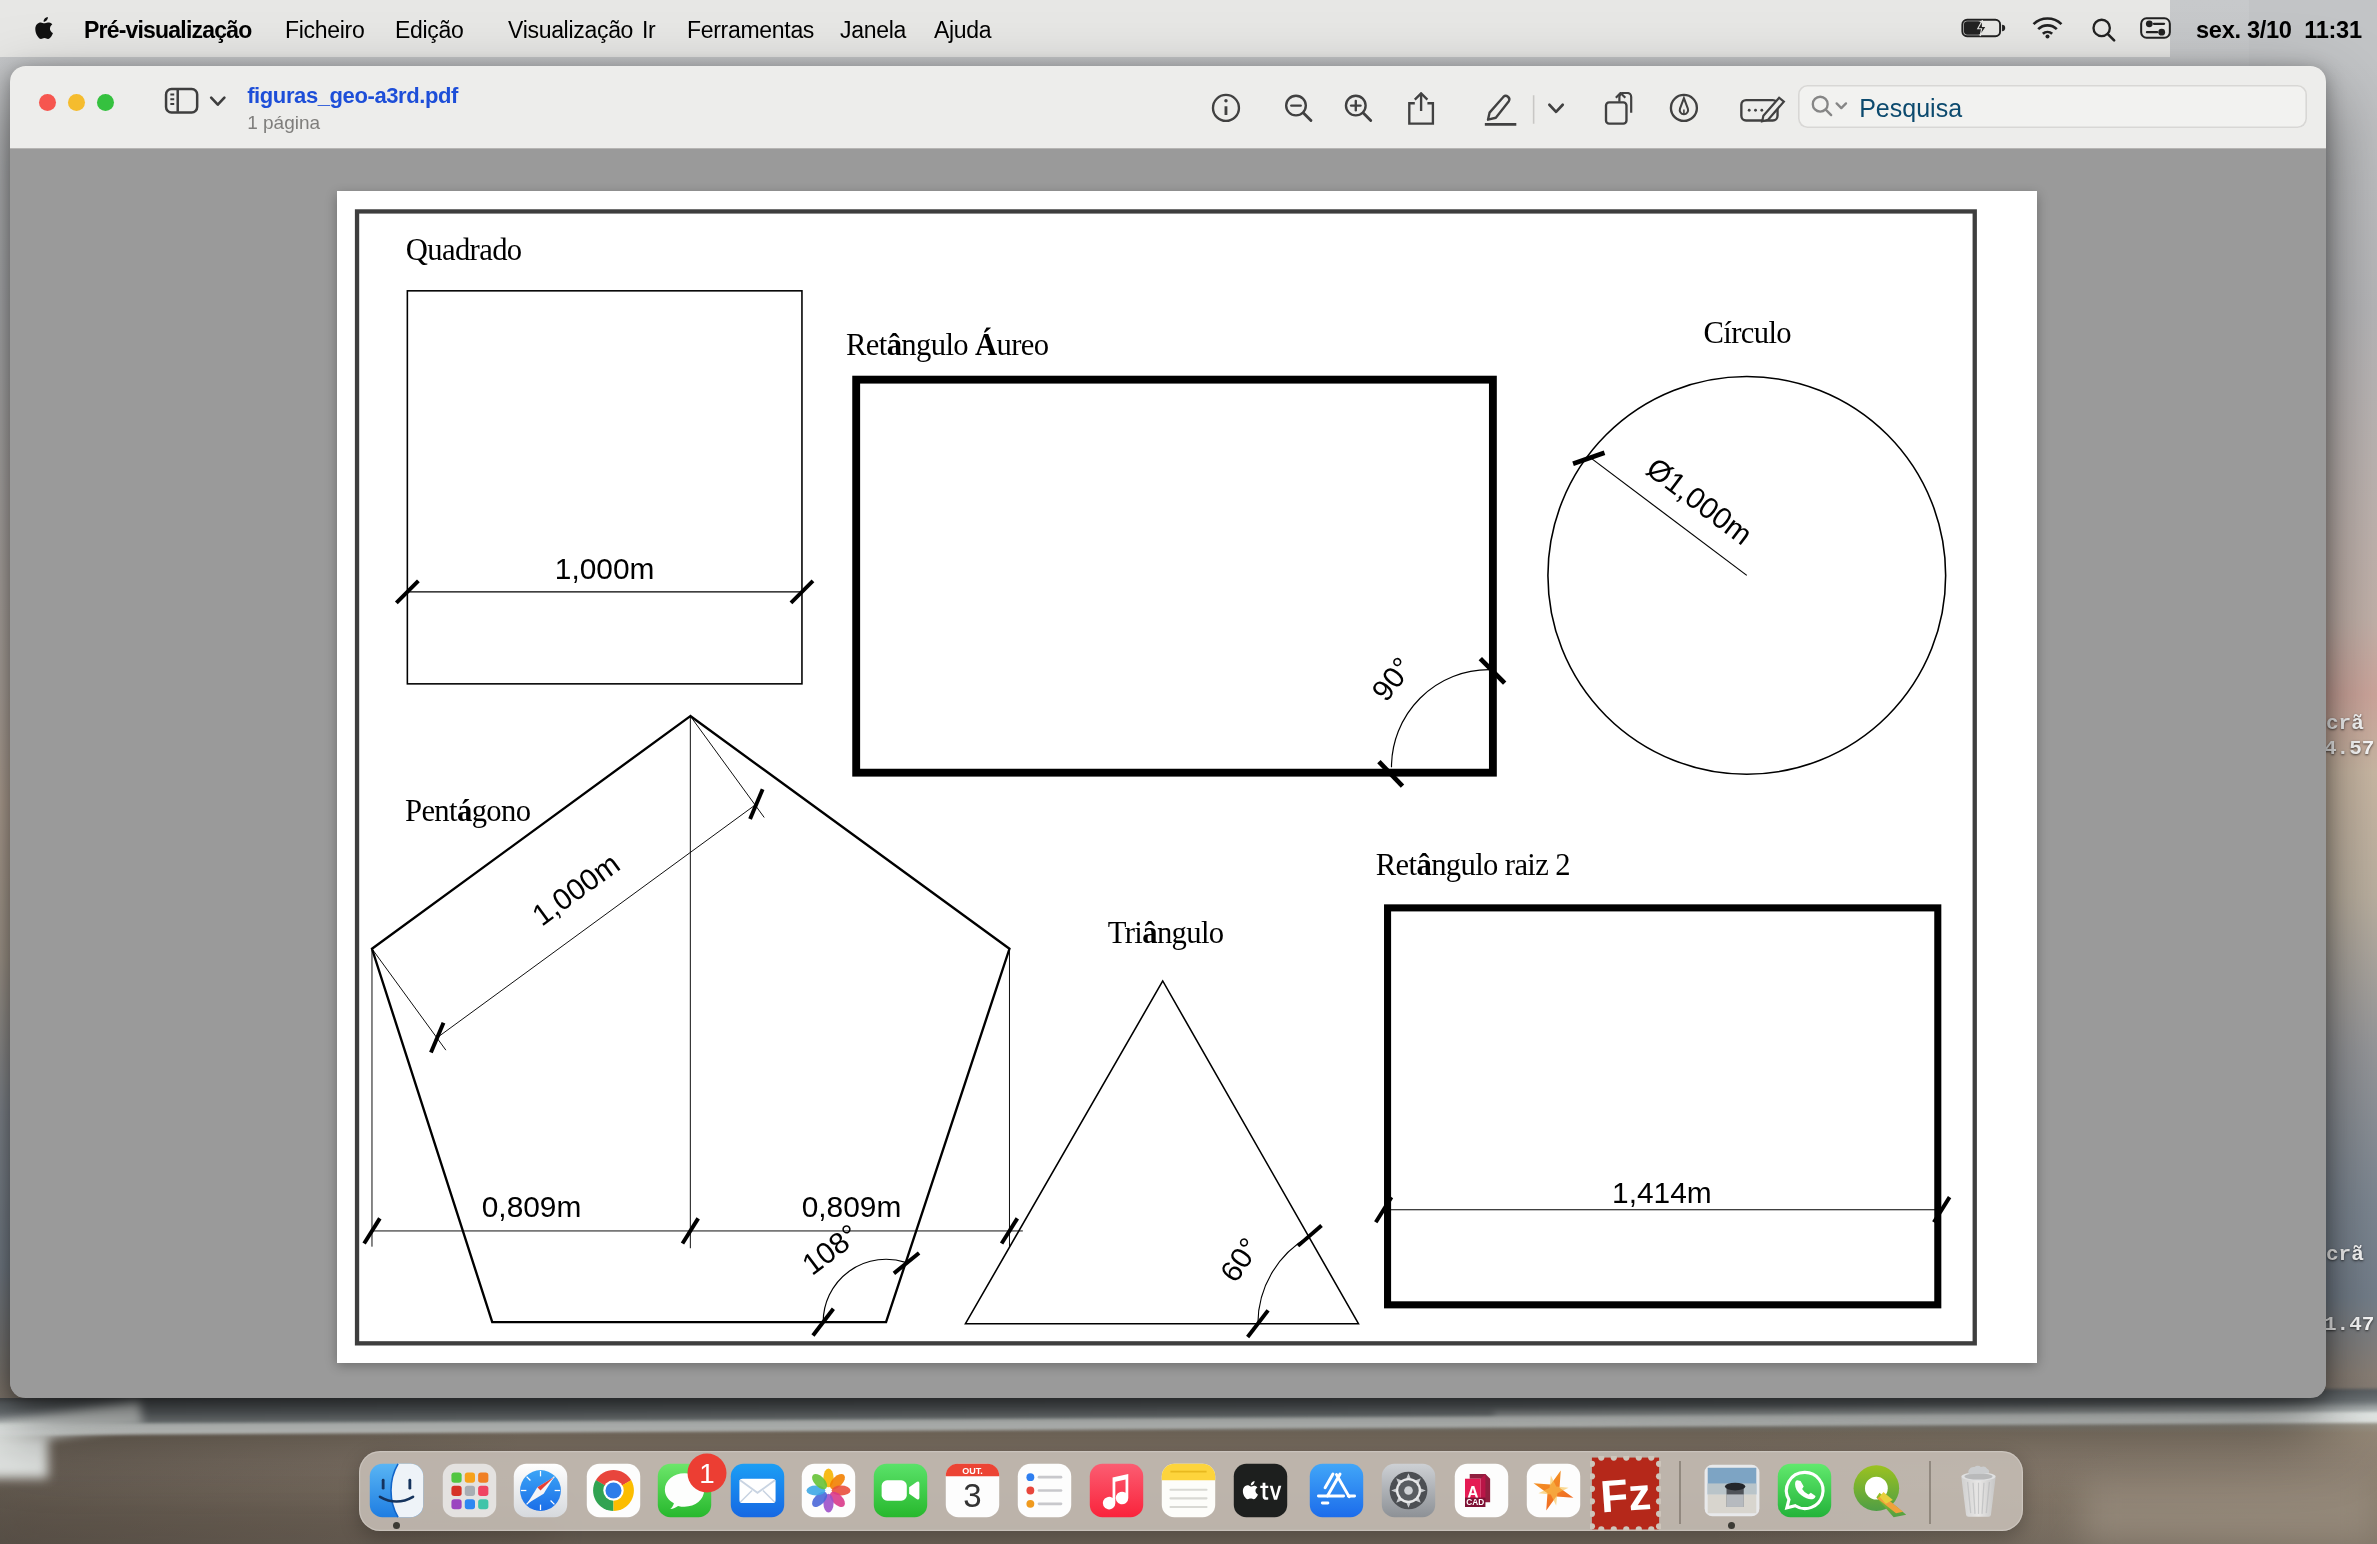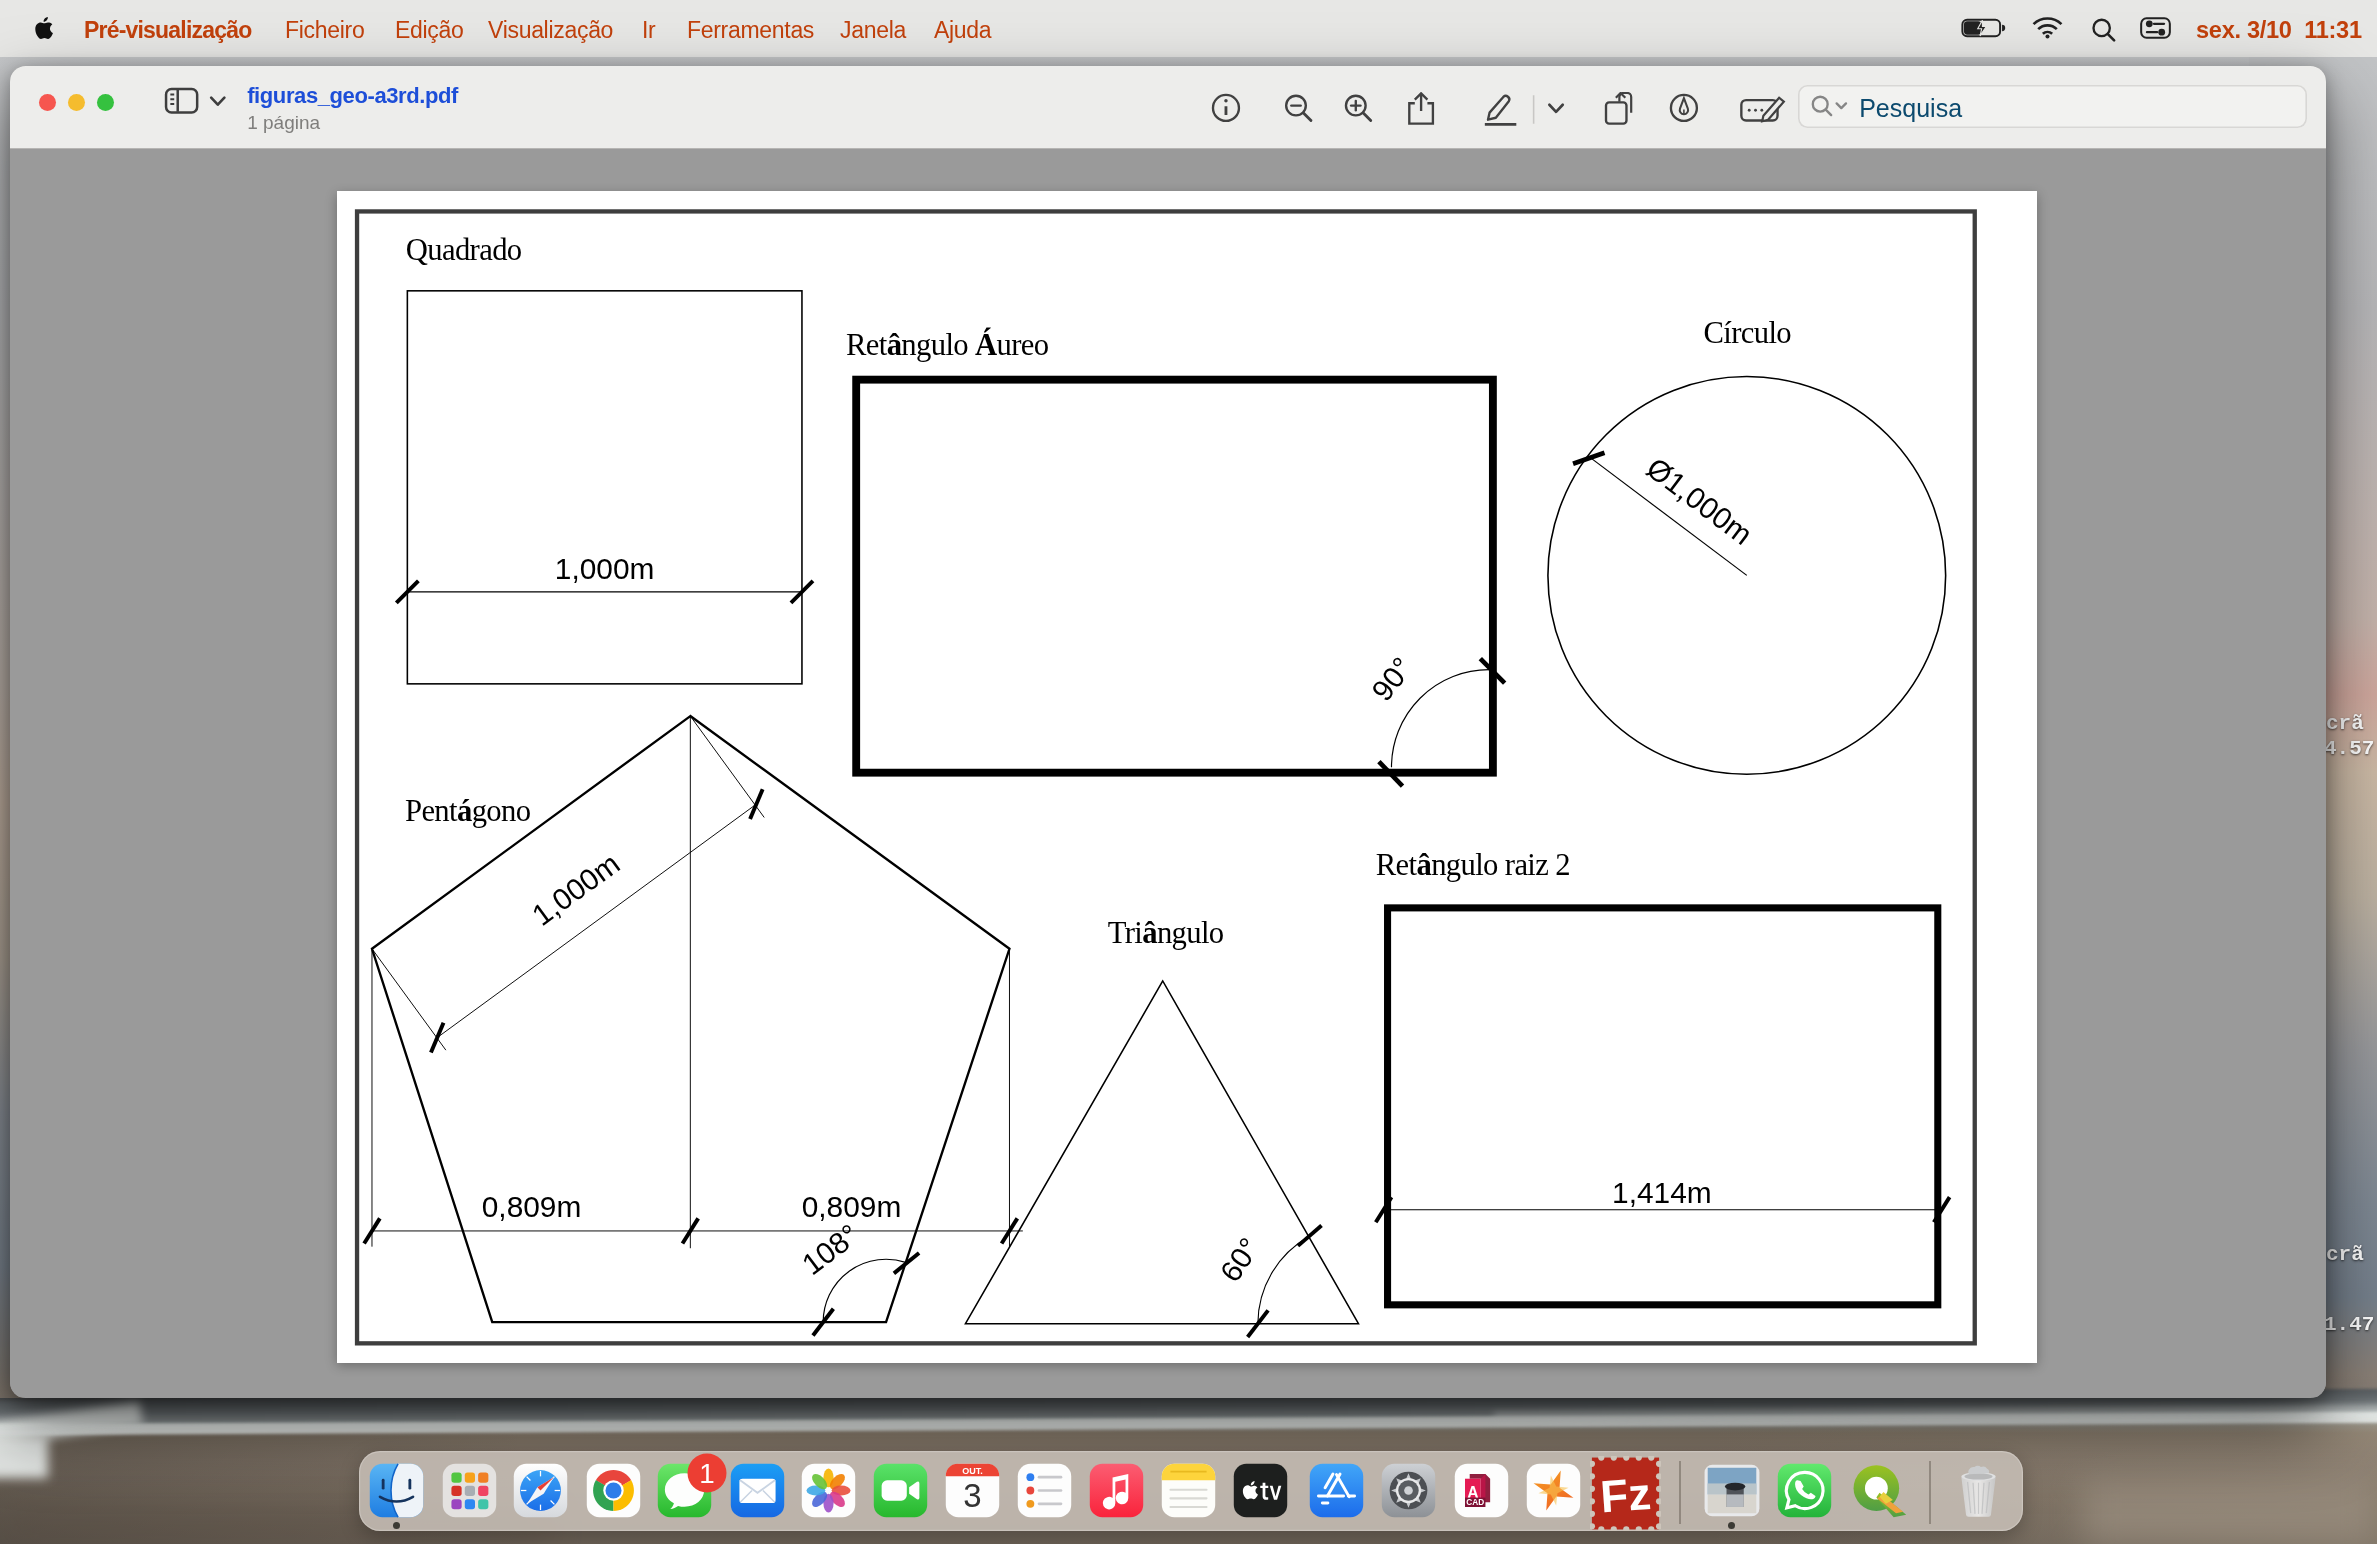--- a/index.html
+++ b/index.html
@@ -9,22 +9,22 @@
   #wall{position:absolute;left:0;top:0;width:2377px;height:1544px;
     background:linear-gradient(180deg,#c7c9cb 0%,#bcbdbf 20%,#c0b6ae 44%,#c4b3a4 52%,#b3a89b 62%,#8e949c 72%,#7e8893 82%,#857c72 90%,#6e6459 100%);}
   #wallR{position:absolute;left:2249px;top:0;width:129px;height:1544px;
     background:linear-gradient(180deg,#c2c4c6 4%,#b8b8ba 20%,#c5b4ac 40%,#d0a89e 45%,#ccbaa6 50%,#bdb2a2 58%,#98999c 68%,#7e8893 78%,#75808c 84%,#8a8077 89%,#6e6459 100%);}
   #beach{position:absolute;left:0;top:1398px;width:2377px;height:146px;
     background:
       linear-gradient(90deg,rgba(50,48,44,0.35) 0%,rgba(0,0,0,0) 22%,rgba(0,0,0,0) 72%,rgba(160,148,130,0.40) 100%),
       linear-gradient(180deg,#5b6065 0%,#6e7376 8%,#9aa19e 14%,#8b7e6e 24%,#84776a 42%,#776b5e 68%,#6a6055 100%);}
   .foam{position:absolute;background:#e8ecea;filter:blur(7px);}
   
-  #menubar{position:absolute;left:0;top:0;width:2377px;height:57px;background:#e7e7e5;
-    color:#c2410c;font-size:23px;}
+  #menubar{position:absolute;left:0;top:0;width:2170px;height:57px;background:#e7e7e5;
+    color:#000000;font-size:23px;}
   #menubar .mi{position:absolute;top:17.3px;white-space:nowrap;letter-spacing:-0.3px;}
   
   #win{position:absolute;left:10.2px;top:66px;width:2316px;height:1332px;border-radius:15.7px;
        box-shadow:0 31px 71px rgba(0,0,0,0.50), 0 4.7px 19px rgba(0,0,0,0.35);overflow:hidden;
        background:#9a9a9a;}
   #titlebar{position:absolute;left:0;top:0;width:100%;height:83px;background:#ededeb;
        border-bottom:1.6px solid #b6b5b3;box-sizing:border-box;}
   .tl{position:absolute;top:94px;width:17.3px;height:17.3px;border-radius:50%;}
   #content{position:absolute;left:0;top:83px;width:100%;height:1248px;background:#9a9a9a;}
   
@@ -60,21 +60,21 @@
 <div class="dlab" style="left:2324px;top:1313px;">1.47</div>
 
 <div id="menubar">
   <svg style="position:absolute;left:33px;top:15px" width="22" height="27" viewBox="0 0 27 32">
     <path fill="#111" d="M18.3 8.6c-1.9 0-3.4 1.1-4.5 1.1-1.1 0-2.6-1-4.3-1-3.3 0-6.7 2.7-6.7 7.9 0 3.2 1.2 6.6 2.8 8.8 1.3 1.8 2.5 3.4 4.2 3.4 1.6 0 2.3-1 4.3-1 2 0 2.5 1 4.3 1 1.8 0 3-1.6 4.2-3.3 1.3-1.9 1.9-3.8 1.9-3.9-.1 0-3.7-1.5-3.7-5.5 0-3.5 2.8-5 2.9-5.1-1.6-2.3-4-2.4-4.7-2.4z"></path>
     <path fill="#111" d="M16.9 5.9c.9-1.1 1.5-2.6 1.3-4.1-1.3.1-2.9.9-3.8 2-.8.9-1.6 2.5-1.4 4 1.5.1 3-.8 3.9-1.9z"></path>
   </svg>
   <span class="mi" style="left:84px;font-weight:700;letter-spacing:-0.8px;">Pré-visualização</span>
   <span class="mi" style="left:285px;">Ficheiro</span>
   <span class="mi" style="left:395px;">Edição</span>
-  <span class="mi" style="left:488px;">Visualização</span>
+  <span class="mi" style="left:508px;">Visualização</span>
   <span class="mi" style="left:642px;">Ir</span>
   <span class="mi" style="left:687px;">Ferramentas</span>
   <span class="mi" style="left:840px;text-align:right;">Janela</span>
   <span class="mi" style="left:934px;">Ajuda</span>
   <svg style="position:absolute;left:1961px;top:17.3px" width="46" height="22" viewBox="0 0 58 28">
     <rect x="1.5" y="3.5" width="48" height="21" rx="6" fill="none" stroke="#222" stroke-width="2.5"></rect>
     <rect x="3.5" y="5.5" width="22" height="17" rx="4" fill="#222"></rect>
     <path d="M52 10 v8 a4 4 0 0 0 0-8z" fill="#222"></path>
     <path d="M27 4 L21 15 h5 l-2 9 8 -12 h-5 z" fill="#222" stroke="#e7e7e5" stroke-width="1.4"></path>
   </svg>

